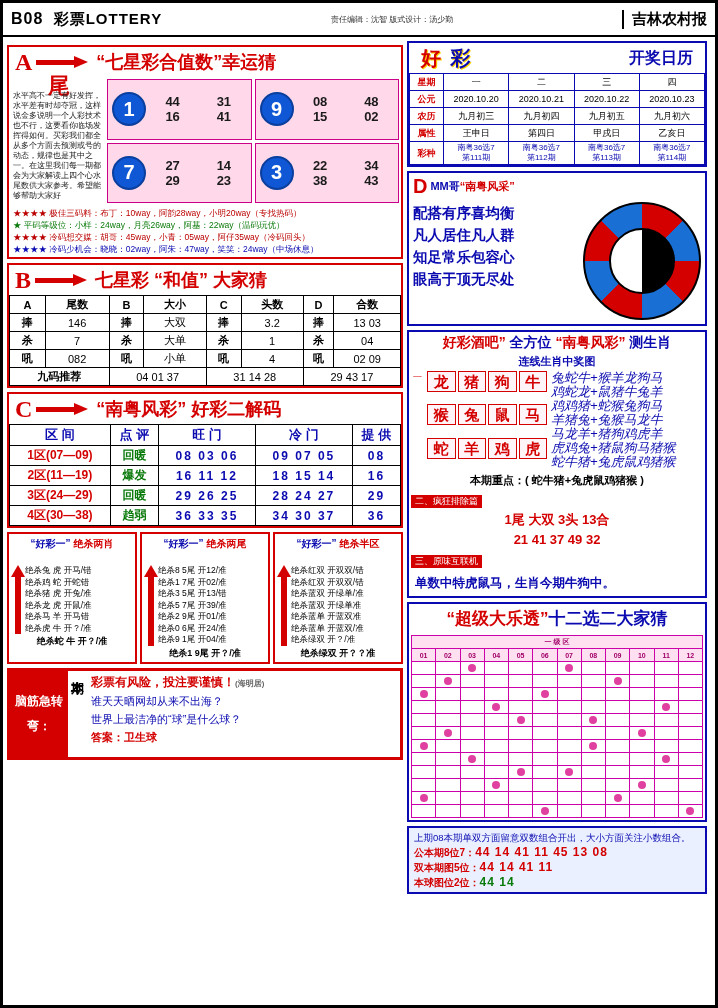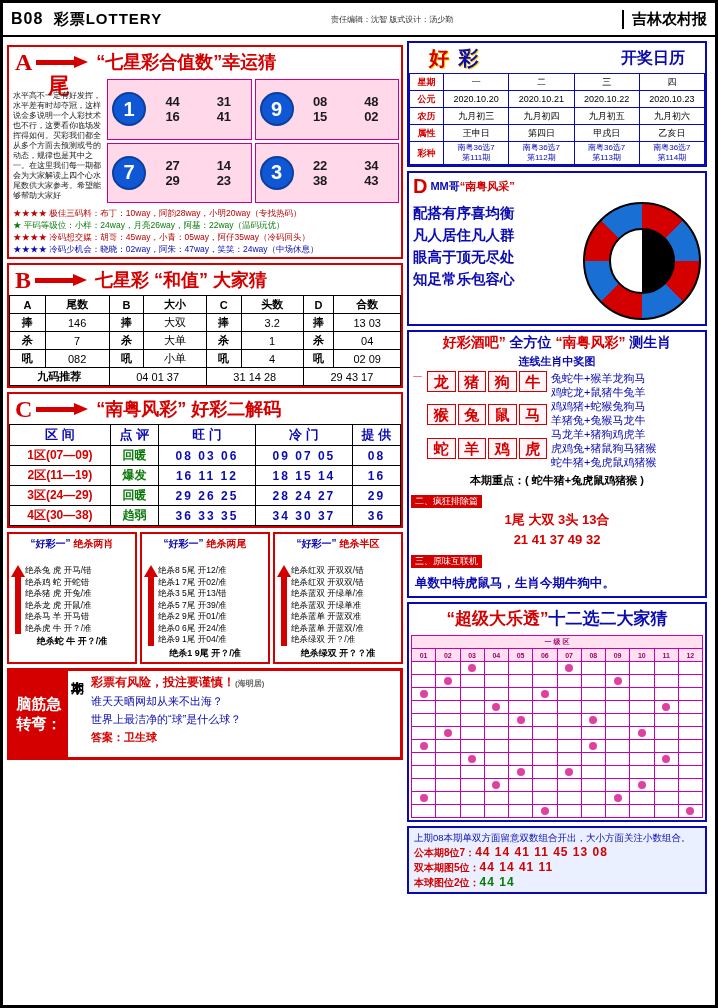--- a/index.html
+++ b/index.html
@@ -120,32 +120,32 @@
   .kb-body { display:flex; }
   .kb-arrow { width:14px; position:relative; }
   .kb-arrow::before{content:"";position:absolute;left:4px;top:10px;bottom:0;width:6px;background:#d40000;}
   .kb-arrow::after{content:"";position:absolute;left:0;top:0;border-bottom:12px solid #d40000;border-left:7px solid transparent;border-right:7px solid transparent;}
   .kb-rows { flex:1; font-size:8.5px; line-height:11.5px; }
   .kb-rows div { white-space:nowrap; }
   .kb-last { text-align:center; font-size:9px; font-weight:bold; margin-top:1px; }
 
   
   .brainbox { margin-top:4px; border:3px solid #d40000; background:#fff; display:flex; height:92px; }
-  .bb-left { width:58px; background:#d40000; color:#fff; font-weight:bold; font-size:15px;
-    display:flex; align-items:center; justify-content:center; text-align:center; line-height:20px;}
+  .bb-left { width:58px; background:#d40000; color:#fff; font-weight:bold; font-size:12px;
+    display:flex; align-items:center; justify-content:center; text-align:center; line-height:25px;}
   .bb-right { flex:1; padding:3px 5px; }
   .bb-title { color:#d40000; font-weight:bold; font-size:12px; }
   .bb-title small { font-size:8px; color:#666; }
   .bb-q { font-size:11px; color:#0a0ab0; margin-top:3px; }
   .bb-a { font-size:11px; color:#d40000; margin-top:3px; font-weight:bold;}
   .bb-benqi { font-weight:bold; font-size:13px; writing-mode:vertical-rl; }
 
   
   .rbox { border:2px solid #0a0ab0; margin-bottom:4px; background:#fff; }
-  .cal-hd { display:flex; align-items:center; height:30px; padding:2px 20px; }
+  .cal-hd { display:flex; align-items:center; height:30px; padding:2px 12px; }
   .cal-title {
     font-size:20px; font-weight:bold; color:#d40000; letter-spacing:2px;
     text-shadow:1px 1px 0 #ffd400;
   }
   .cal-title .b { color:#0a0ab0; }
   .cal-hd2 { margin-left:auto; font-size:16px; font-weight:bold; color:#0a0ab0; }
   .caltbl { width:100%; border-collapse:collapse; font-size:9px; }
   .caltbl th, .caltbl td { border:1px solid #0a0ab0; text-align:center; height:17px; }
   .caltbl th { color:#d40000; font-weight:bold; width:34px; }
   .caltbl td.dark { color:#000; }
@@ -168,21 +168,21 @@
     background:linear-gradient(90deg,#fff 50%, #000 50%); border:2px solid #000;
   }
 
   .hbox-hd { text-align:center; font-size:14px; font-weight:bold; color:#d40000; padding:2px; }
   .hbox-hd .b { color:#0a0ab0; }
   .zodiac-title { text-align:center; font-size:11px; font-weight:bold; color:#0a0ab0; }
   .zod-wrap { display:flex; padding:2px 4px; }
   .zod-left { width:14px; font-size:9px; color:#d40000; }
   .zgrid { display:grid; grid-template-columns:repeat(4,1fr); gap:2px; width:120px; }
   .zgrid div { border:1px solid #d40000; text-align:center; font-size:15px; font-weight:bold; color:#d40000; height:21px; line-height:19px; background:#fff5f8;}
-  .zlines { flex:1; font-size:11px; line-height:14px; color:#0a0ab0; padding-left:4px; }
+  .zlines { flex:1; font-size:13px; line-height:14px; color:#0a0ab0; padding-left:4px;font-style:italic; }
   .focus { text-align:center; font-size:11px; font-weight:bold; color:#000; padding:2px; }
   .tagline { display:inline-block; background:#d40000; color:#fff; font-size:9px; padding:0 4px; margin:2px; }
   .rnums { text-align:center; font-size:13px; color:#d40000; font-weight:bold; line-height:20px;}
   .rtext { font-size:12.5px; line-height:22px; color:#0a0ab0; padding:2px 6px; font-weight:bold; }
 
   .lotto-hd { text-align:center; font-size:17px; font-weight:bold; color:#d40000; padding:3px; }
   .lotto-hd .b { color:#0a0ab0; }
   .lgrid { padding:2px; }
   .ltbl { width:100%; border-collapse:collapse; font-size:7px; }
   .ltbl td, .ltbl th { border:1px solid #c0a; height:13px; text-align:center; }
@@ -519,22 +519,22 @@
         <div class="dbox-hd">
           <div class="dletter">D</div>
           <div class="dtitle">
             <span>MM哥</span><span class="r">“南粤风采”</span>
           </div>
         </div>
         <div class="dbody">
           <div class="dpoem">
             <div>配搭有序喜均衡</div>
             <div>凡人居住凡人群</div>
+            <div>知足常乐包容心</div>
             <div>眼高于顶无尽处</div>
-            <div>知足常乐包容心</div>
           </div>
           <div class="bagua">
             <div class="ring"></div>
             <div class="inner"></div>
           </div>
         </div>
       </div>
 
       <div class="rbox">
         <div class="hbox-hd">

